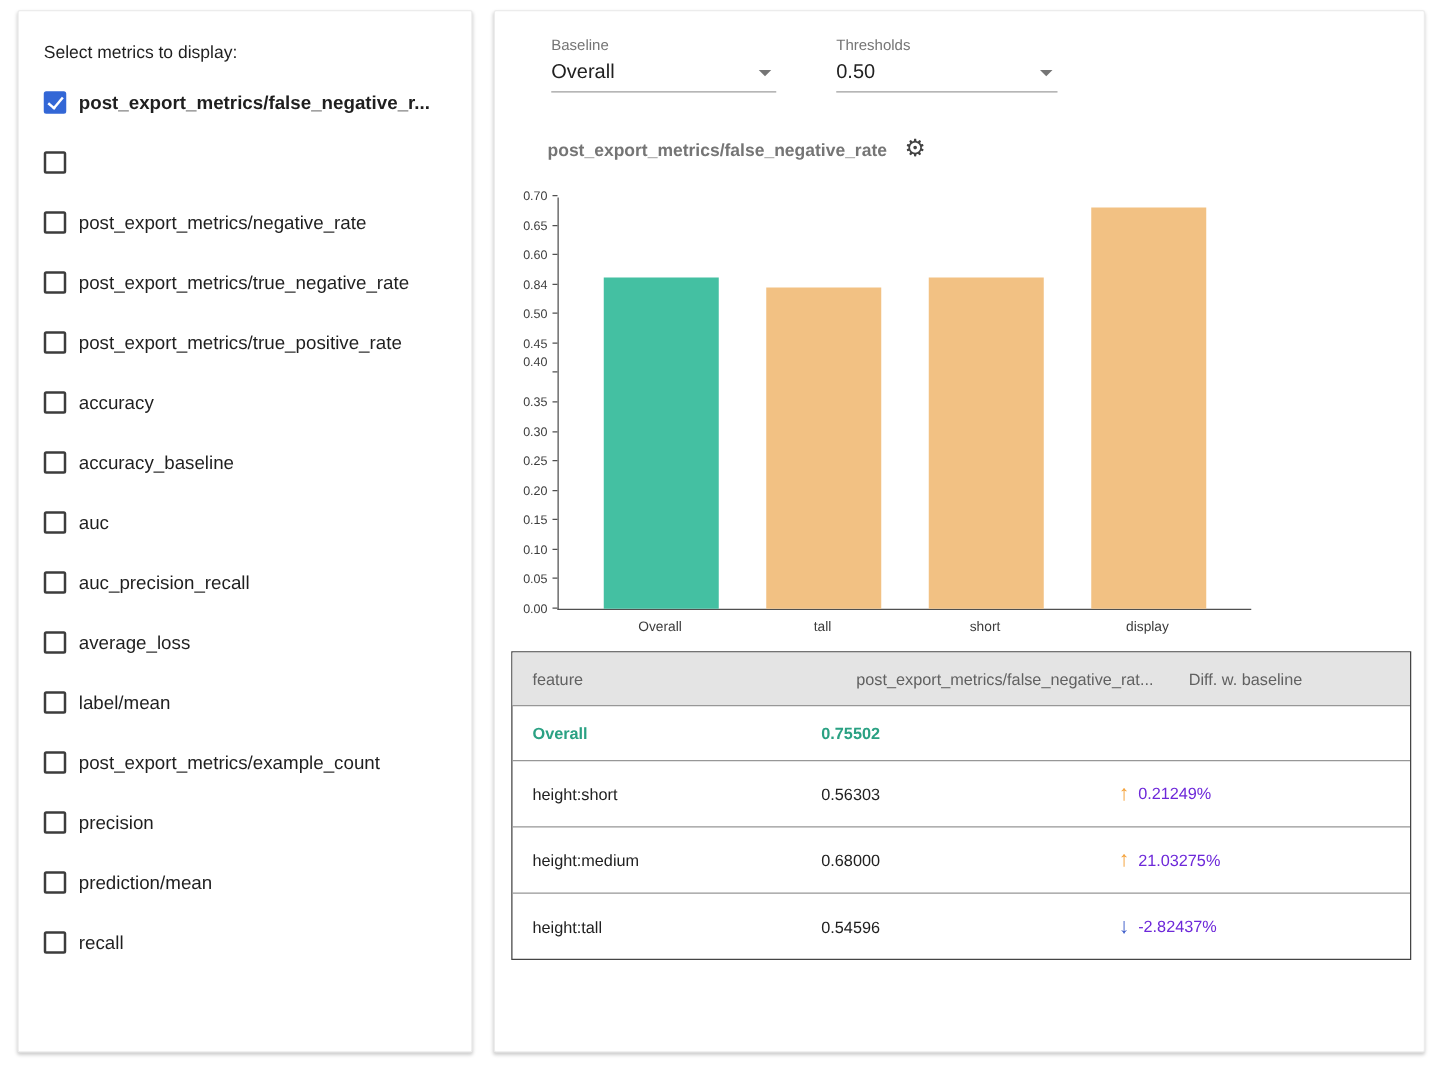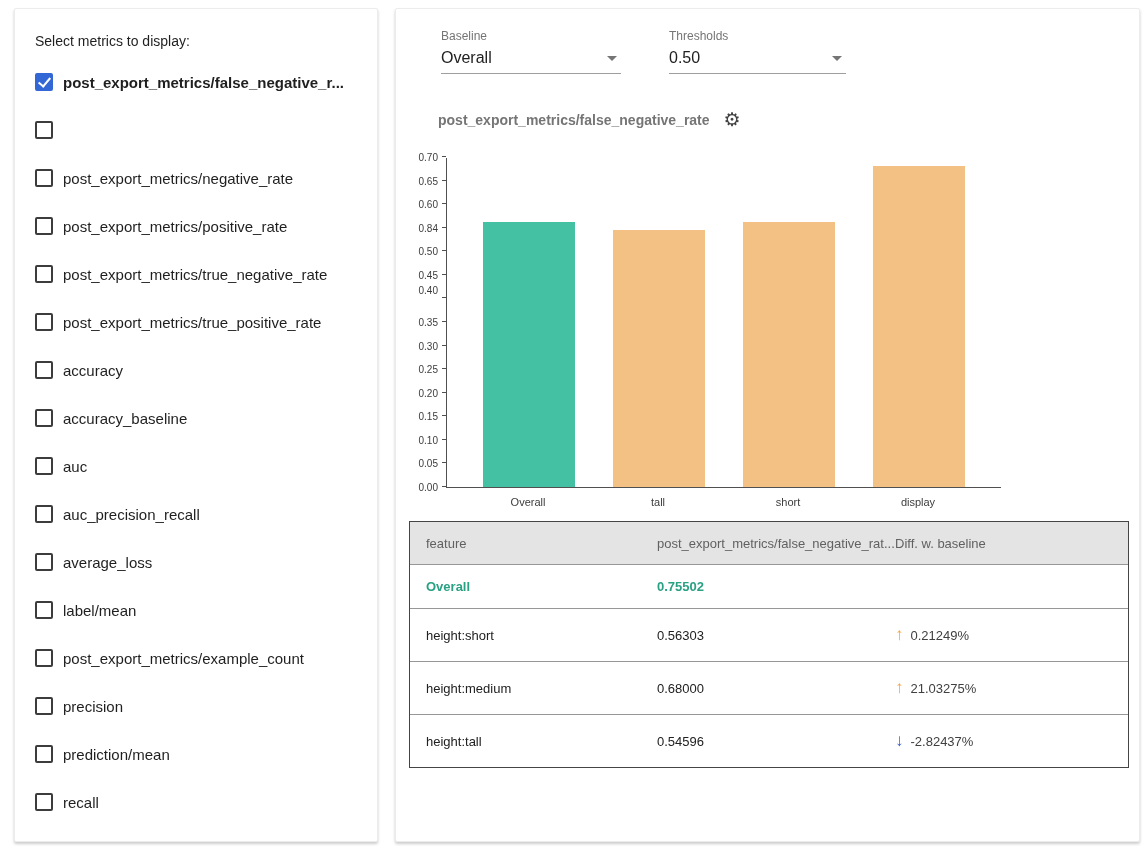--- a/index.html
+++ b/index.html
@@ -65,49 +65,45 @@
     position: absolute; left: 50px; top: 0; width: 555px; height: 330px;
     border-left: 1px solid #505050; border-bottom: 1px solid #505050;
   }
   .y-tick-mark { position: absolute; left: -5px; width: 4px; height: 1px; background: #505050; }
   .bar { position: absolute; bottom: 0; }
   .x-tick-label { position: absolute; top: 338px; transform: translateX(-50%); font-size: 11px; color: #3c3c3c; }
 
   
   .table { position: absolute; left: 13px; top: 512px; width: 720px; border: 1px solid #454545; background: #fff; }
   .trow { display: grid; grid-template-columns: 231px 238px 1fr; align-items: center; border-top: 1px solid #979797; }
-  .trow.theader { border-top: none; background: #e4e4e4; height: 42px; }
+  .trow.theader { border-top: none; background: #e4e4e4; height: 42px; gap: 28px; }
   .trow.baseline-row { height: 44px; }
   .trow.data-row { height: 53px; }
   .tcell { padding-left: 16px; font-size: 13px; color: #212121; }
   .hcell { color: #616161; }
   .bold-accent { font-weight: bold; }
   .diff-arrow { font-size: 17px; font-weight: bold; margin-right: 7px; vertical-align: middle; }
-  .diff-text { font-size: 13px; color: #404040; vertical-align: middle; }
+  .diff-text { font-size: 13px; color: #6d28d9; vertical-align: middle; }
 </style>
 </head>
 <body>
 
 <div class="card" id="left-card">
   <div class="panel-title">Select metrics to display:</div>
   <div id="metric-list">
       <div class="metric-item checked">
         <span class="checkbox checked" style="background: rgb(51, 103, 214); border-color: rgb(51, 103, 214);"></span>
         <span class="metric-label">post_export_metrics/false_negative_r...</span>
       </div>
       <div class="metric-item">
         <span class="checkbox"></span>
       </div>
       <div class="metric-item">
         <span class="checkbox"></span>
         <span class="metric-label">post_export_metrics/negative_rate</span>
-      </div>
-      <div class="metric-item">
-        <span class="checkbox"></span>
-        <span class="metric-label">post_export_metrics/positive_rate</span>
       </div>
       <div class="metric-item">
         <span class="checkbox"></span>
         <span class="metric-label">post_export_metrics/true_negative_rate</span>
       </div>
       <div class="metric-item">
         <span class="checkbox"></span>
         <span class="metric-label">post_export_metrics/true_positive_rate</span>
       </div>
       <div class="metric-item">

